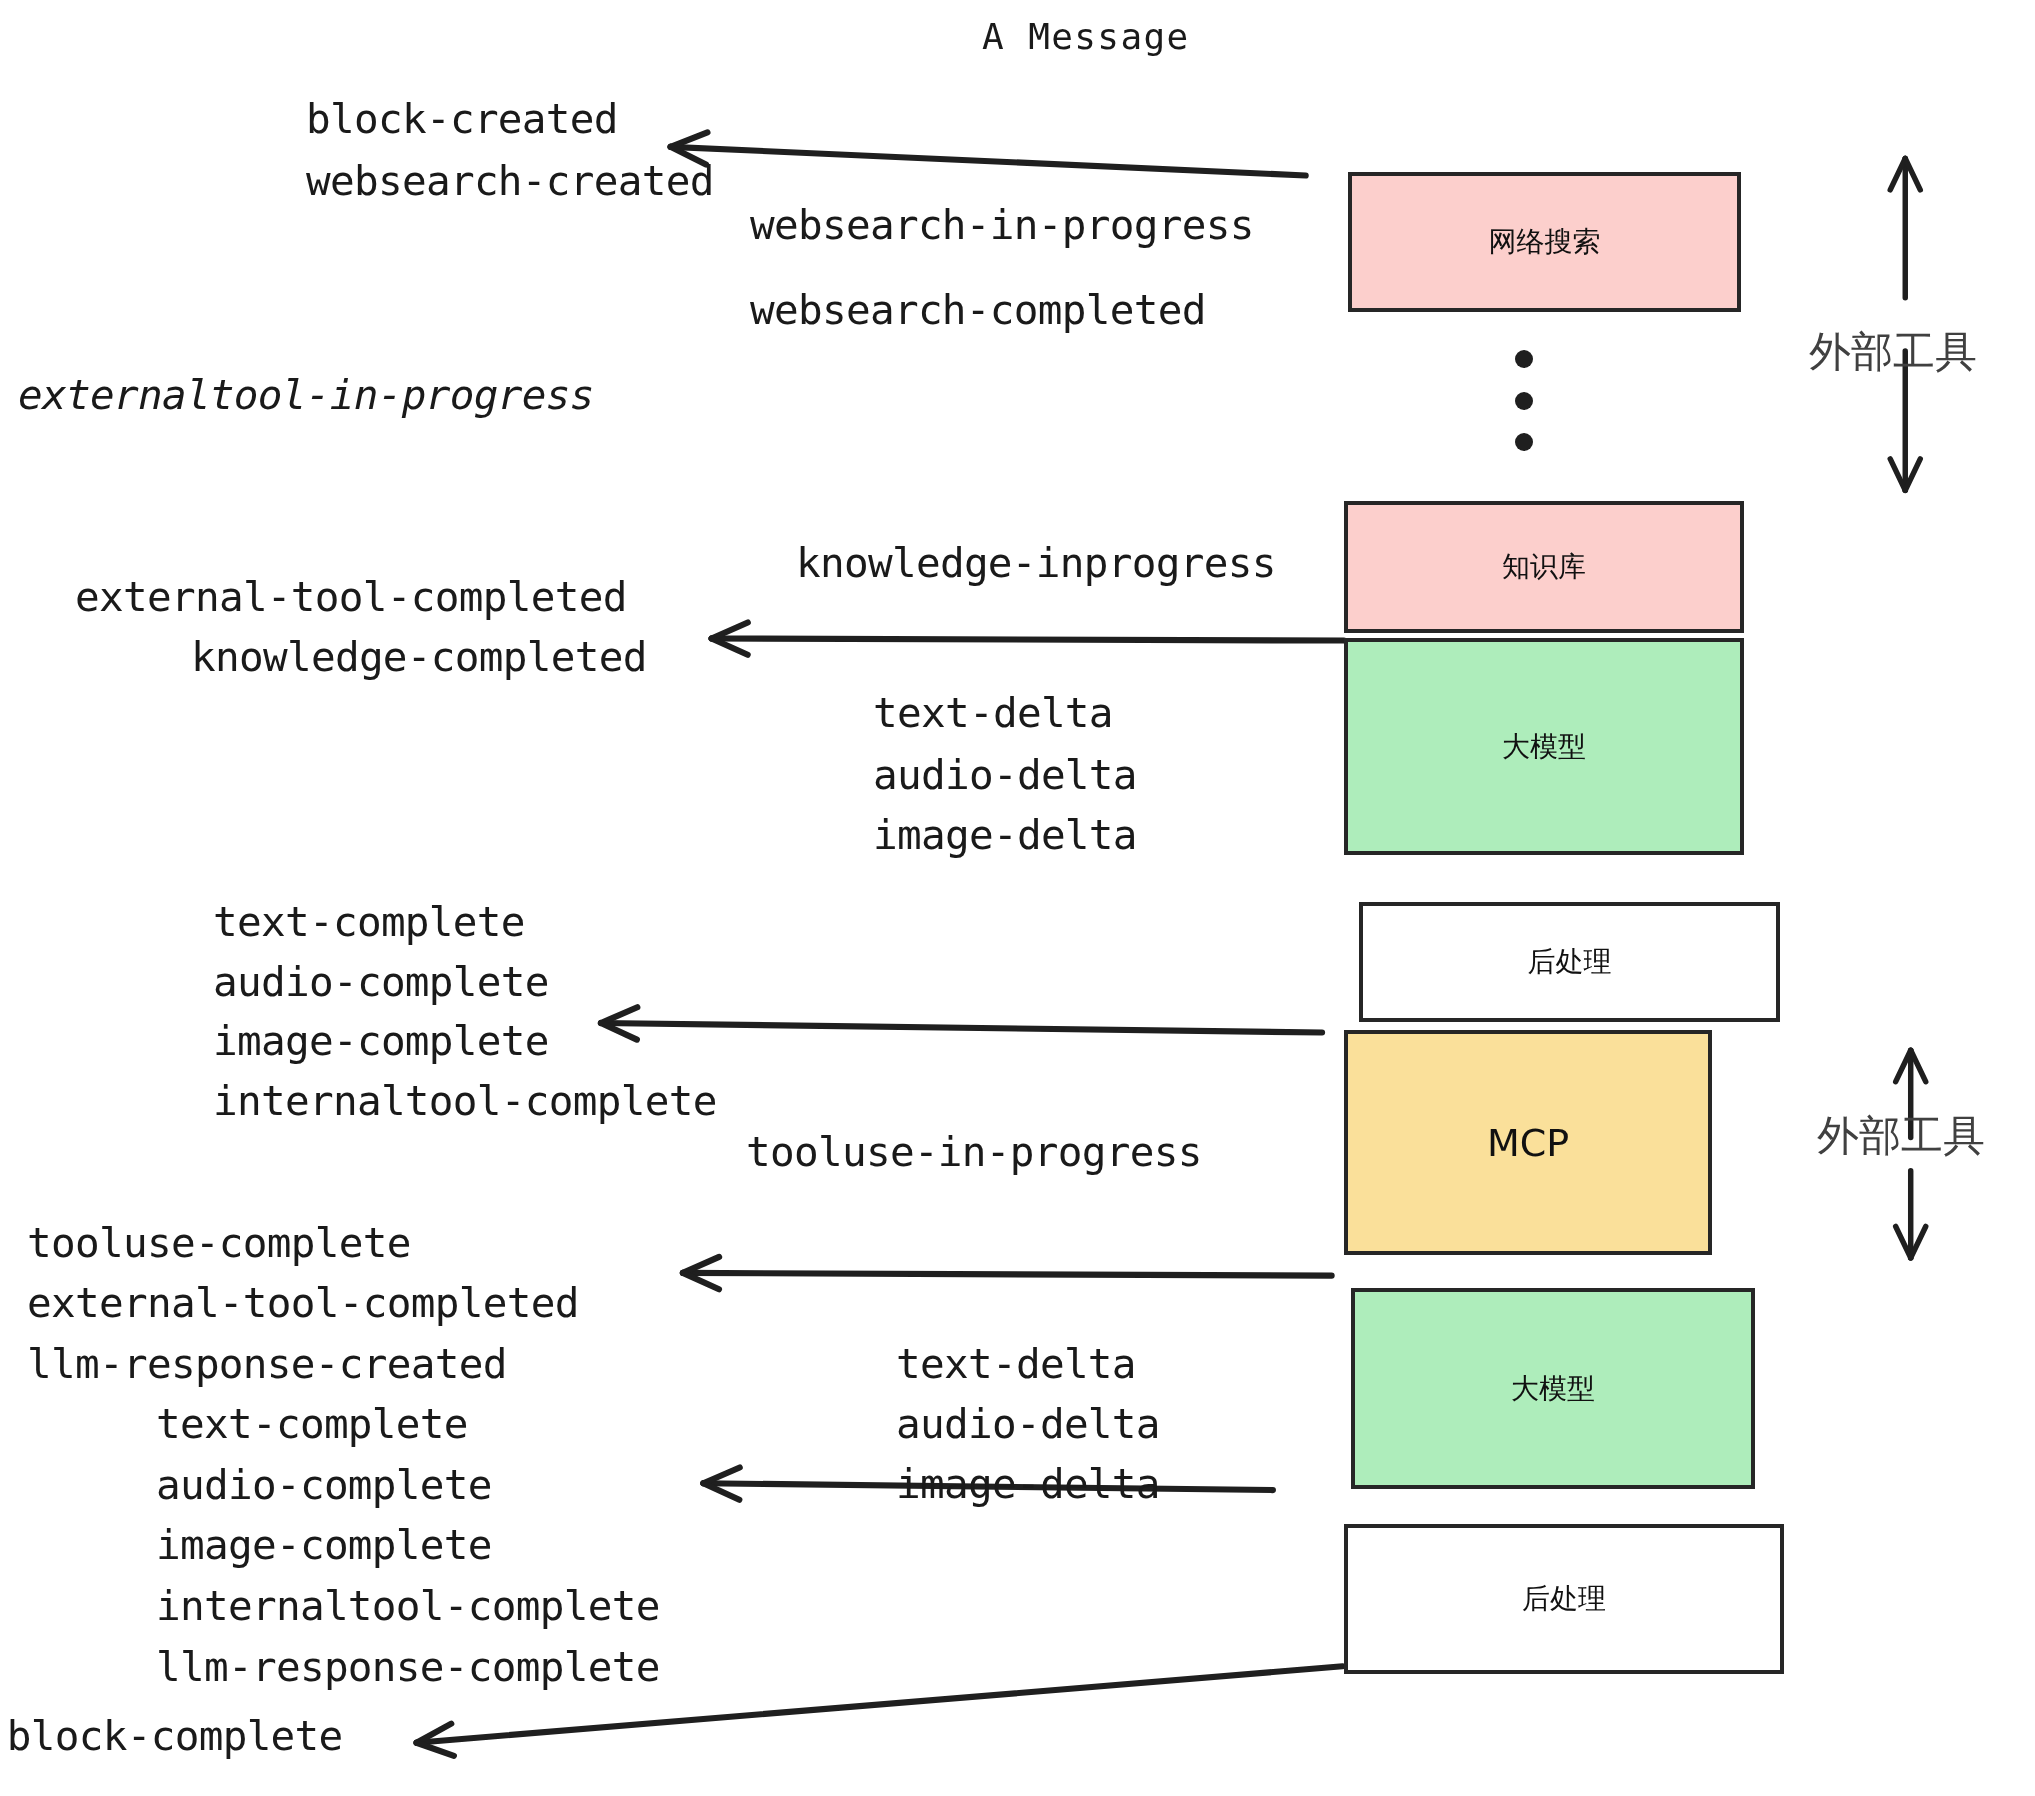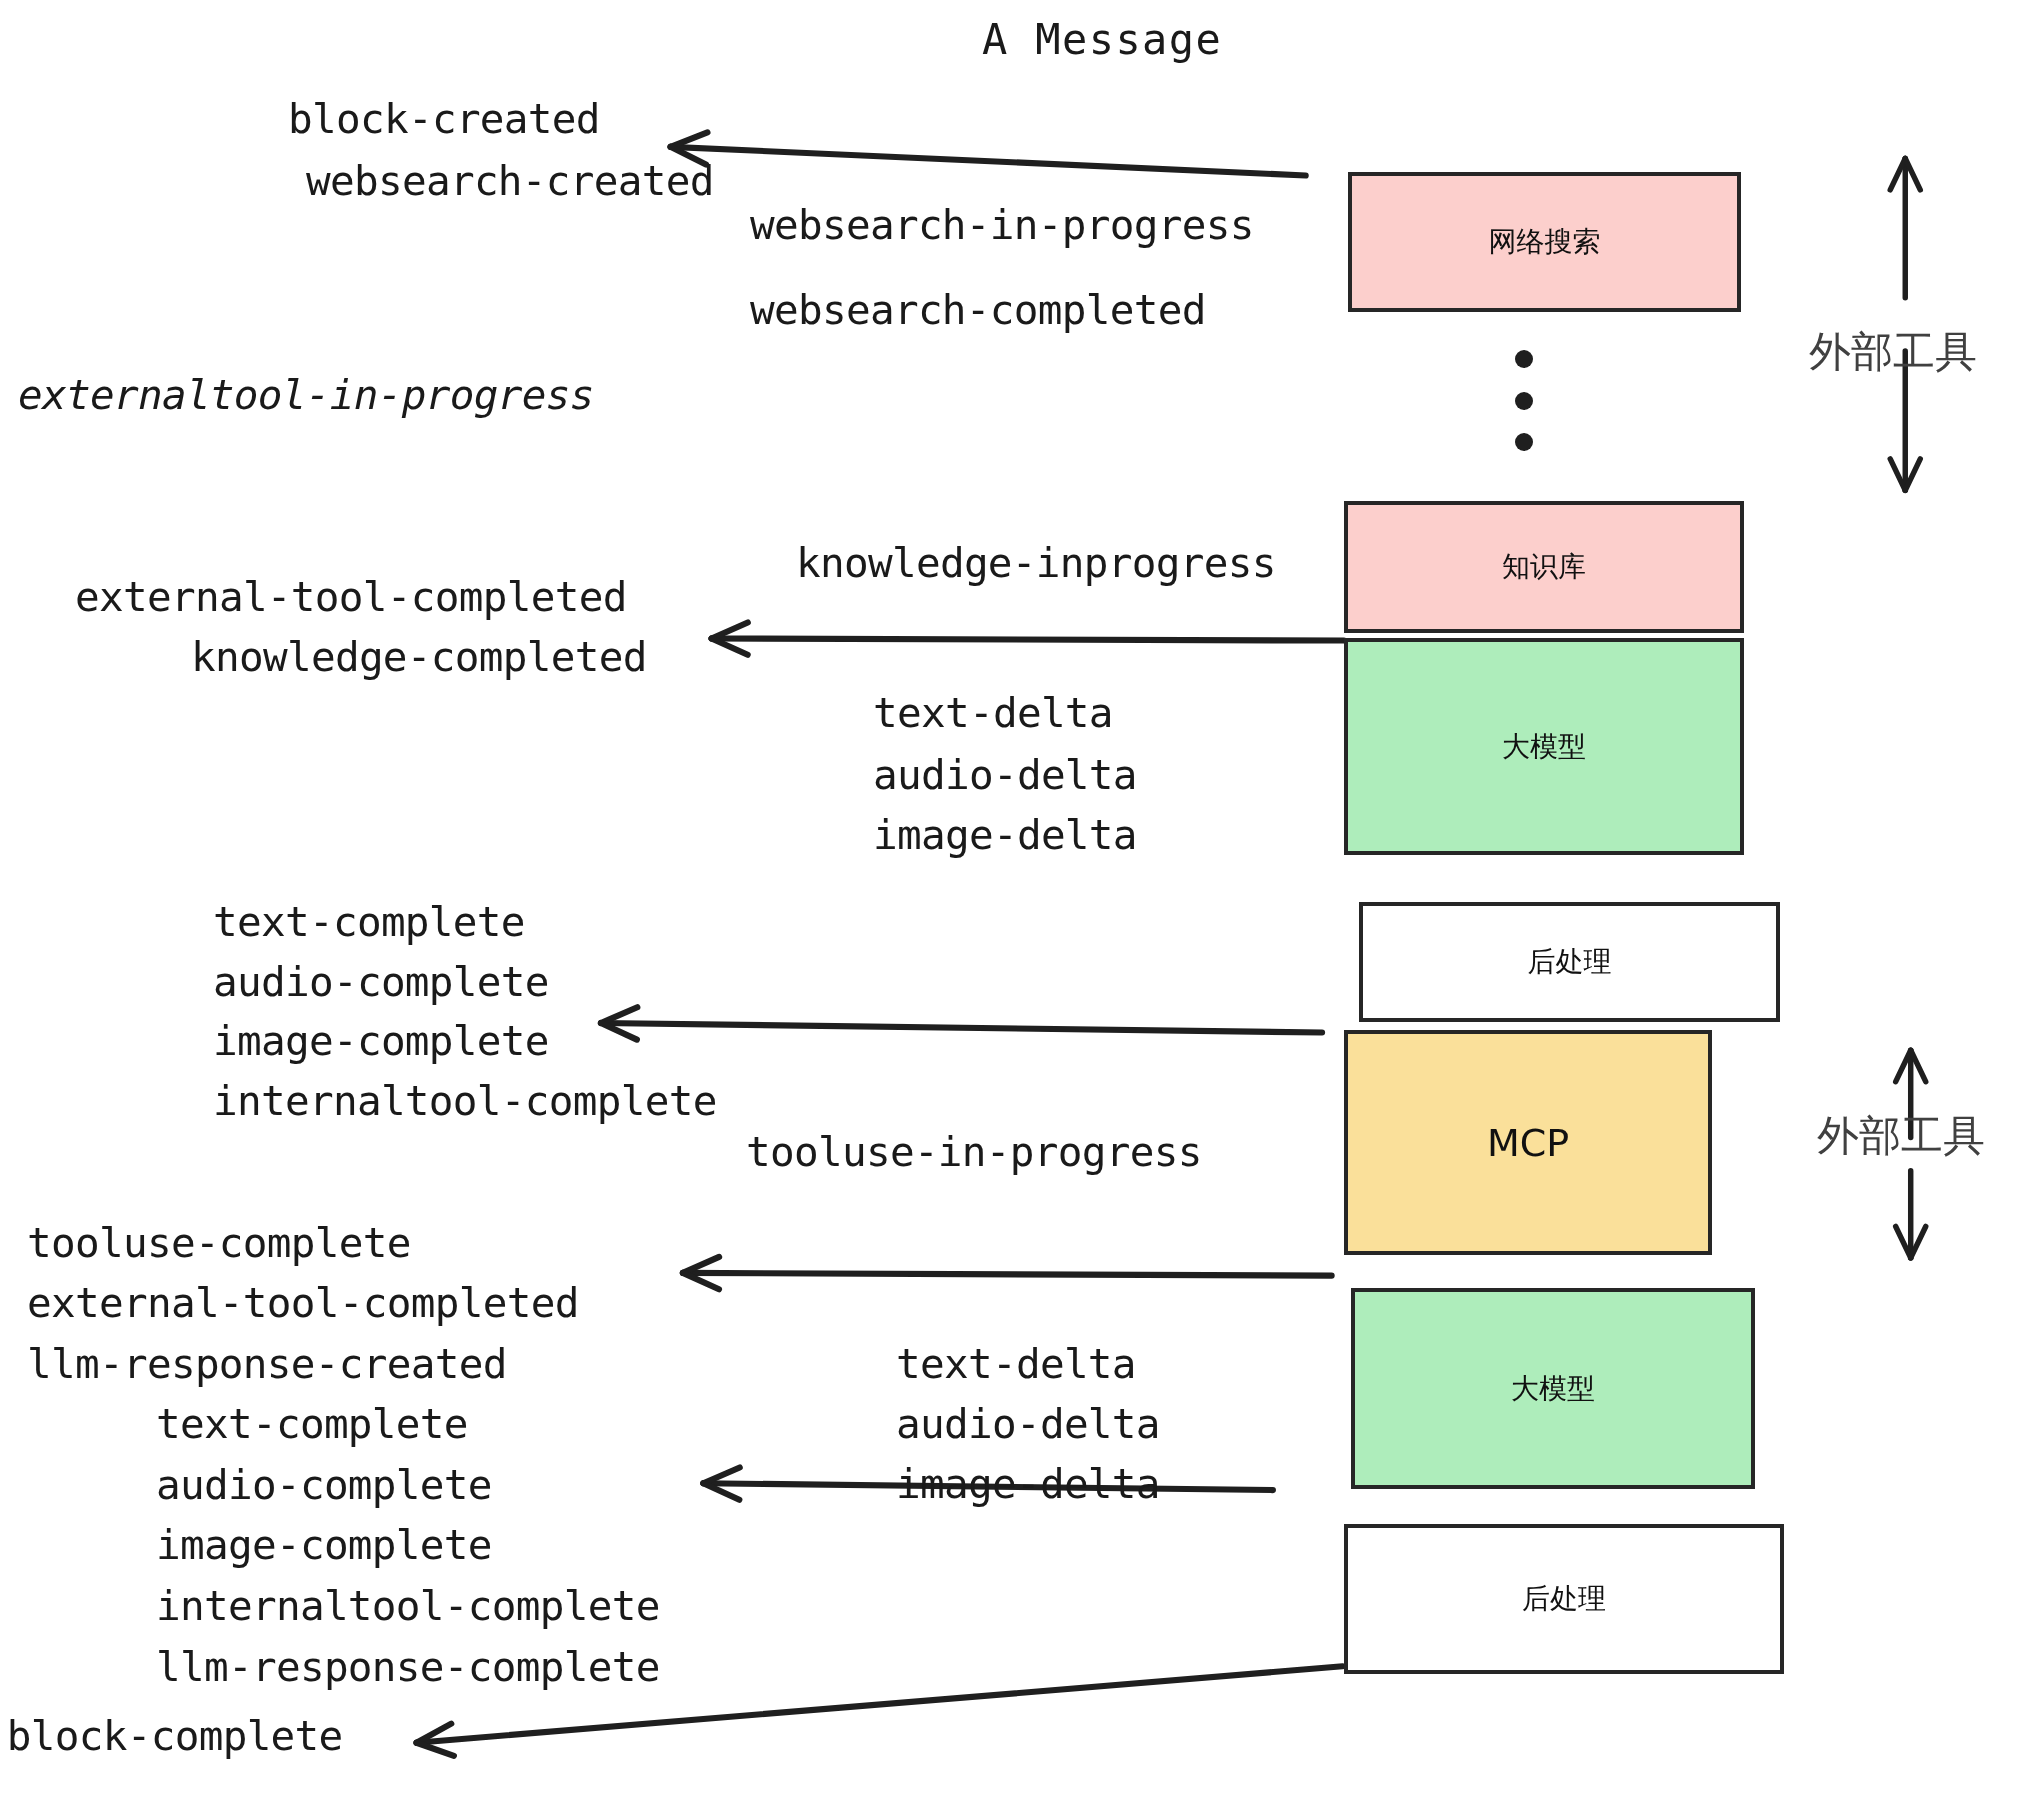--- a/index.html
+++ b/index.html
@@ -21,21 +21,21 @@
     font-family: "DejaVu Sans Mono", "Liberation Mono", monospace;
     font-size: 41px;
     color: #1a1a1a;
     letter-spacing: -0.7px;
     line-height: 1;
   }
   .title {
     position: absolute;
     white-space: nowrap;
     font-family: "DejaVu Sans Mono", "Liberation Mono", monospace;
-    font-size: 42px;
+    font-size: 36px;
     color: #1a1a1a;
     letter-spacing: 1.4px;
     line-height: 1;
   }
   .node {
     position: absolute;
     box-sizing: border-box;
     border: 4.8px solid #262626;
     display: flex;
     align-items: center;
@@ -141,21 +141,21 @@
   <div id="nodes-layer">
       <div class="node" style="left: 1348px; top: 172px; width: 393px; height: 140px; background: rgb(252, 207, 204);">网络搜索</div>
       <div class="node" style="left: 1344px; top: 501px; width: 400px; height: 132px; background: rgb(252, 207, 204);">知识库</div>
       <div class="node" style="left: 1344px; top: 638px; width: 400px; height: 217px; background: rgb(174, 237, 187);">大模型</div>
       <div class="node" style="left: 1359px; top: 902px; width: 421px; height: 120px; background: rgb(255, 255, 255);">后处理</div>
       <div class="node lat" style="left: 1344px; top: 1030px; width: 368px; height: 225px; background: rgb(250, 224, 154);">MCP</div>
       <div class="node" style="left: 1351px; top: 1288px; width: 404px; height: 201px; background: rgb(174, 237, 187);">大模型</div>
       <div class="node" style="left: 1344px; top: 1524px; width: 440px; height: 150px; background: rgb(255, 255, 255);">后处理</div>
     </div>
   <div id="events-layer">
-      <div class="evt" style="left: 288px; top: 99px;">block-created</div>
+      <div class="evt" style="left: 306px; top: 99px;">block-created</div>
       <div class="evt" style="left: 306px; top: 161px;">websearch-created</div>
       <div class="evt" style="left: 750px; top: 205px;">websearch-in-progress</div>
       <div class="evt" style="left: 750px; top: 290px;">websearch-completed</div>
       <div class="evt" style="left: 18px; top: 375px; font-style: italic;">externaltool-in-progress</div>
       <div class="evt" style="left: 796px; top: 543px; text-align: right;">knowledge-inprogress</div>
       <div class="evt" style="left: 75px; top: 577px;">external-tool-completed</div>
       <div class="evt" style="left: 191px; top: 637px;">knowledge-completed</div>
       <div class="evt" style="left: 873px; top: 693px;">text-delta</div>
       <div class="evt" style="left: 873px; top: 755px;">audio-delta</div>
       <div class="evt" style="left: 873px; top: 815px;">image-delta</div>

